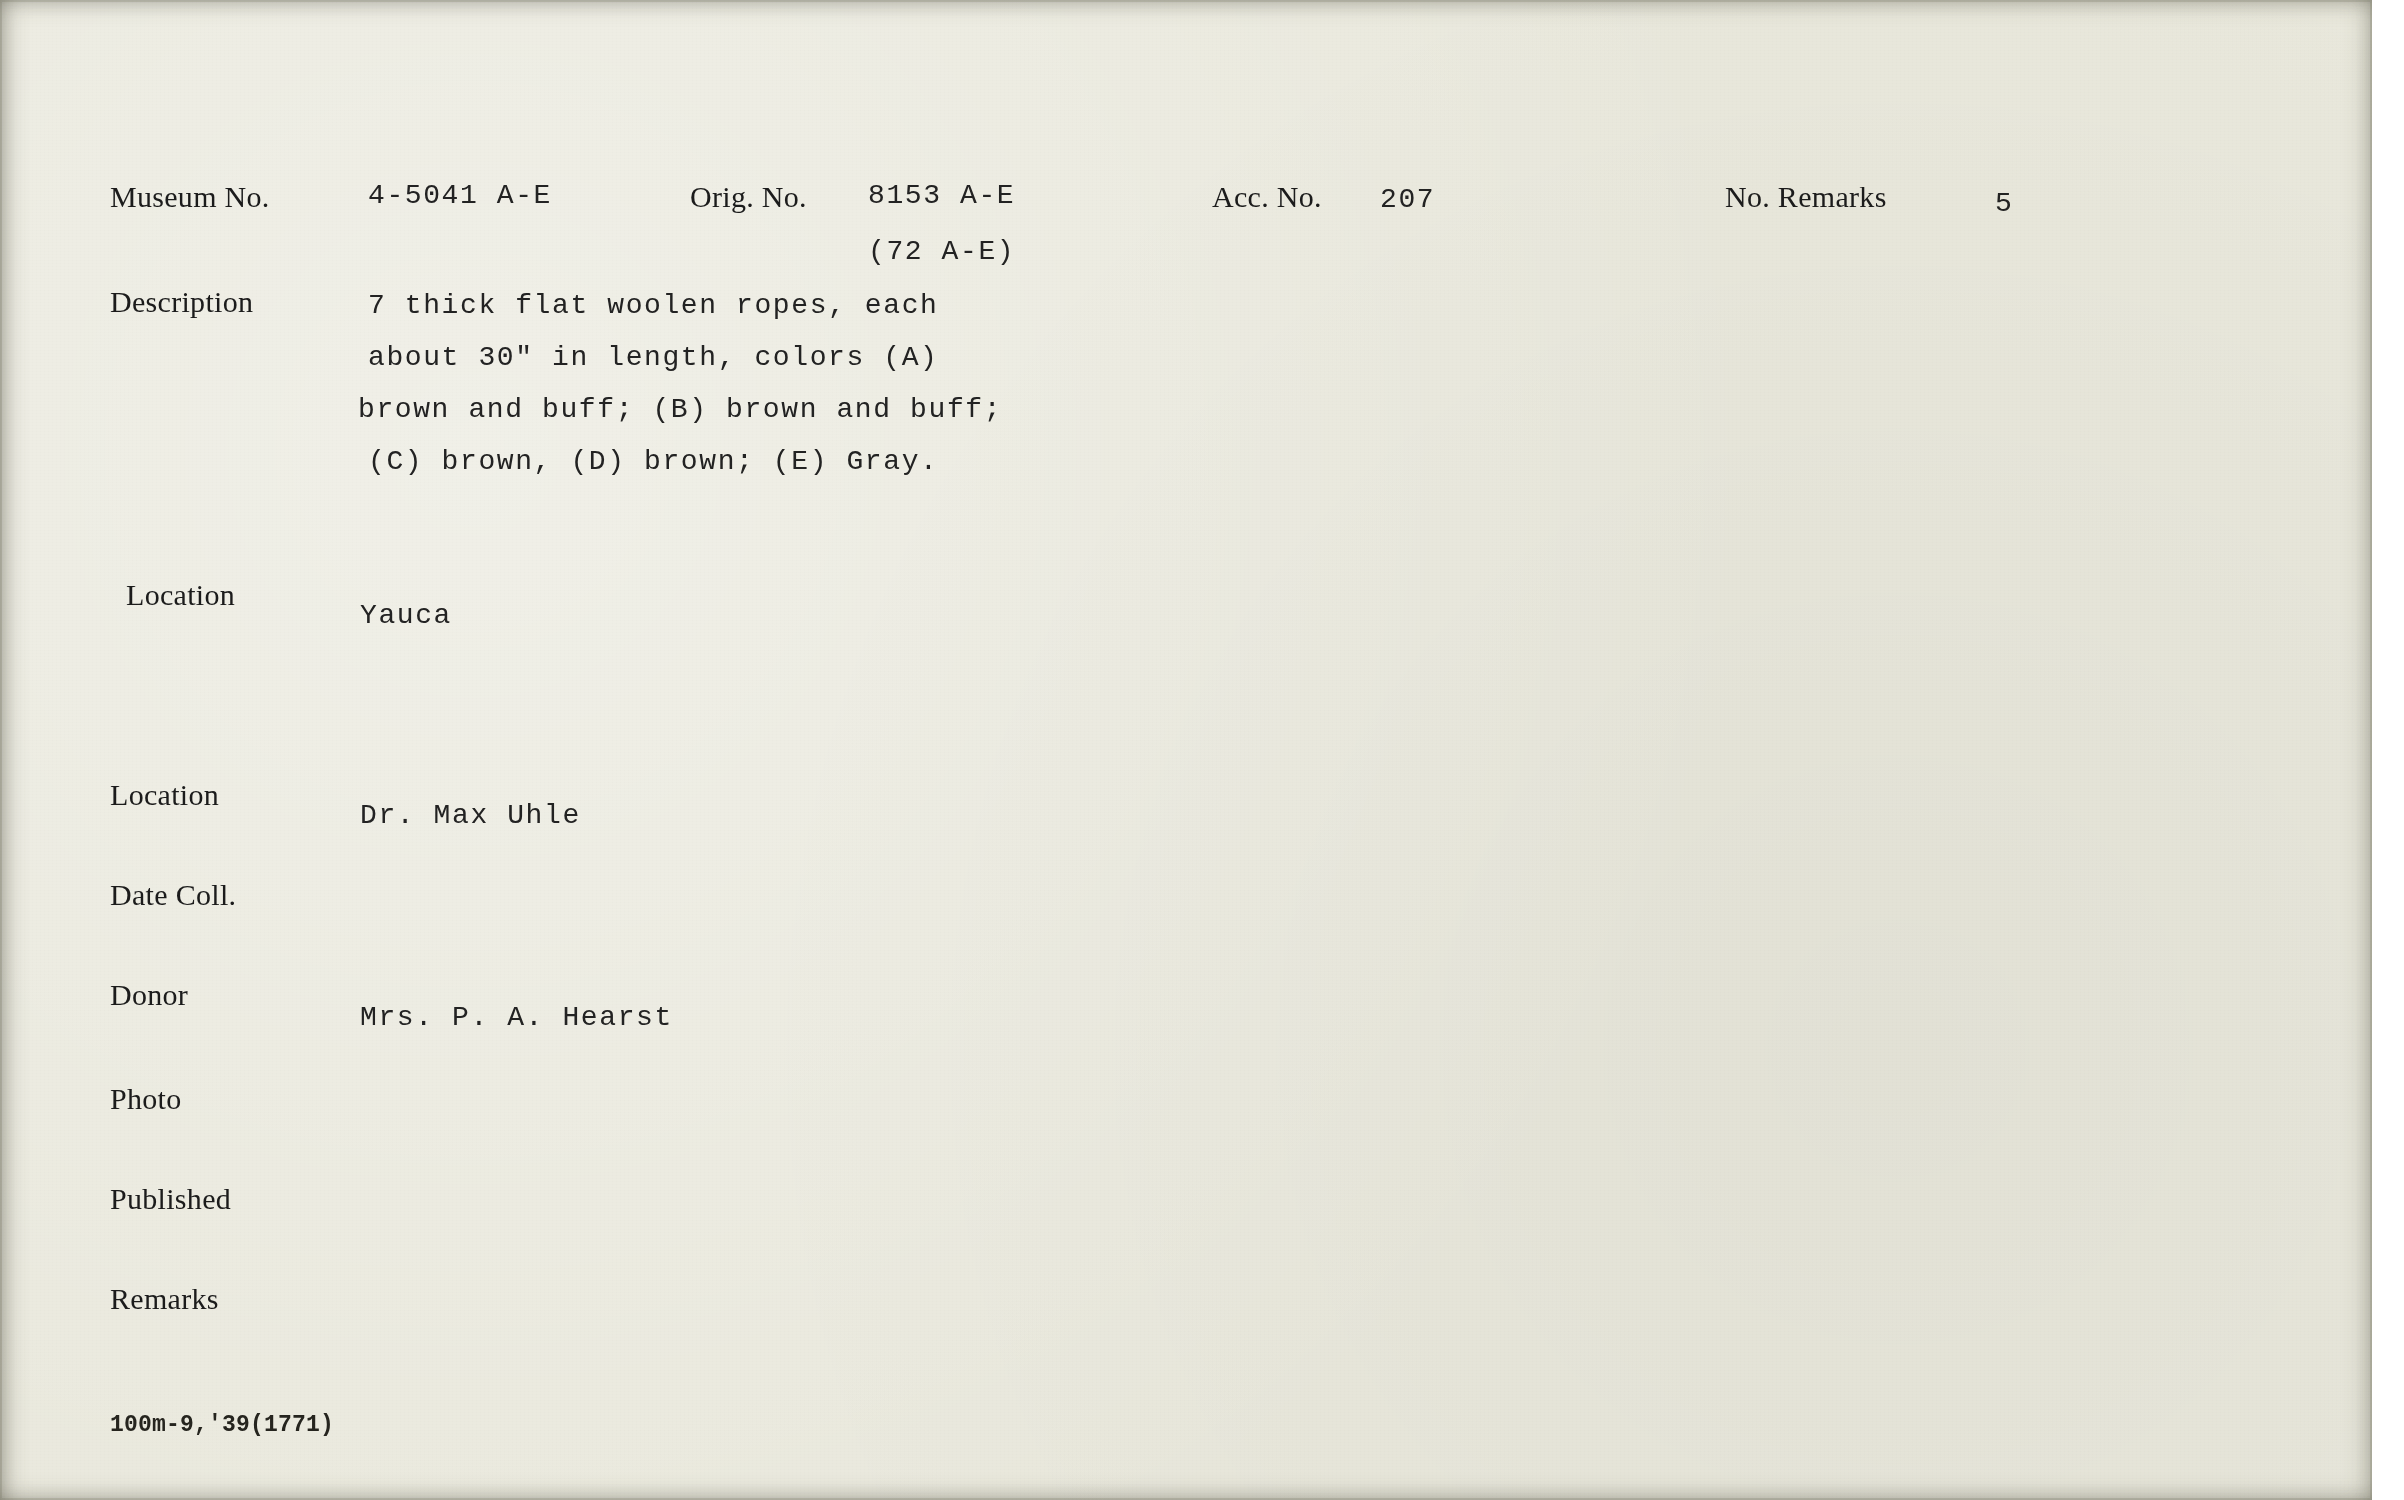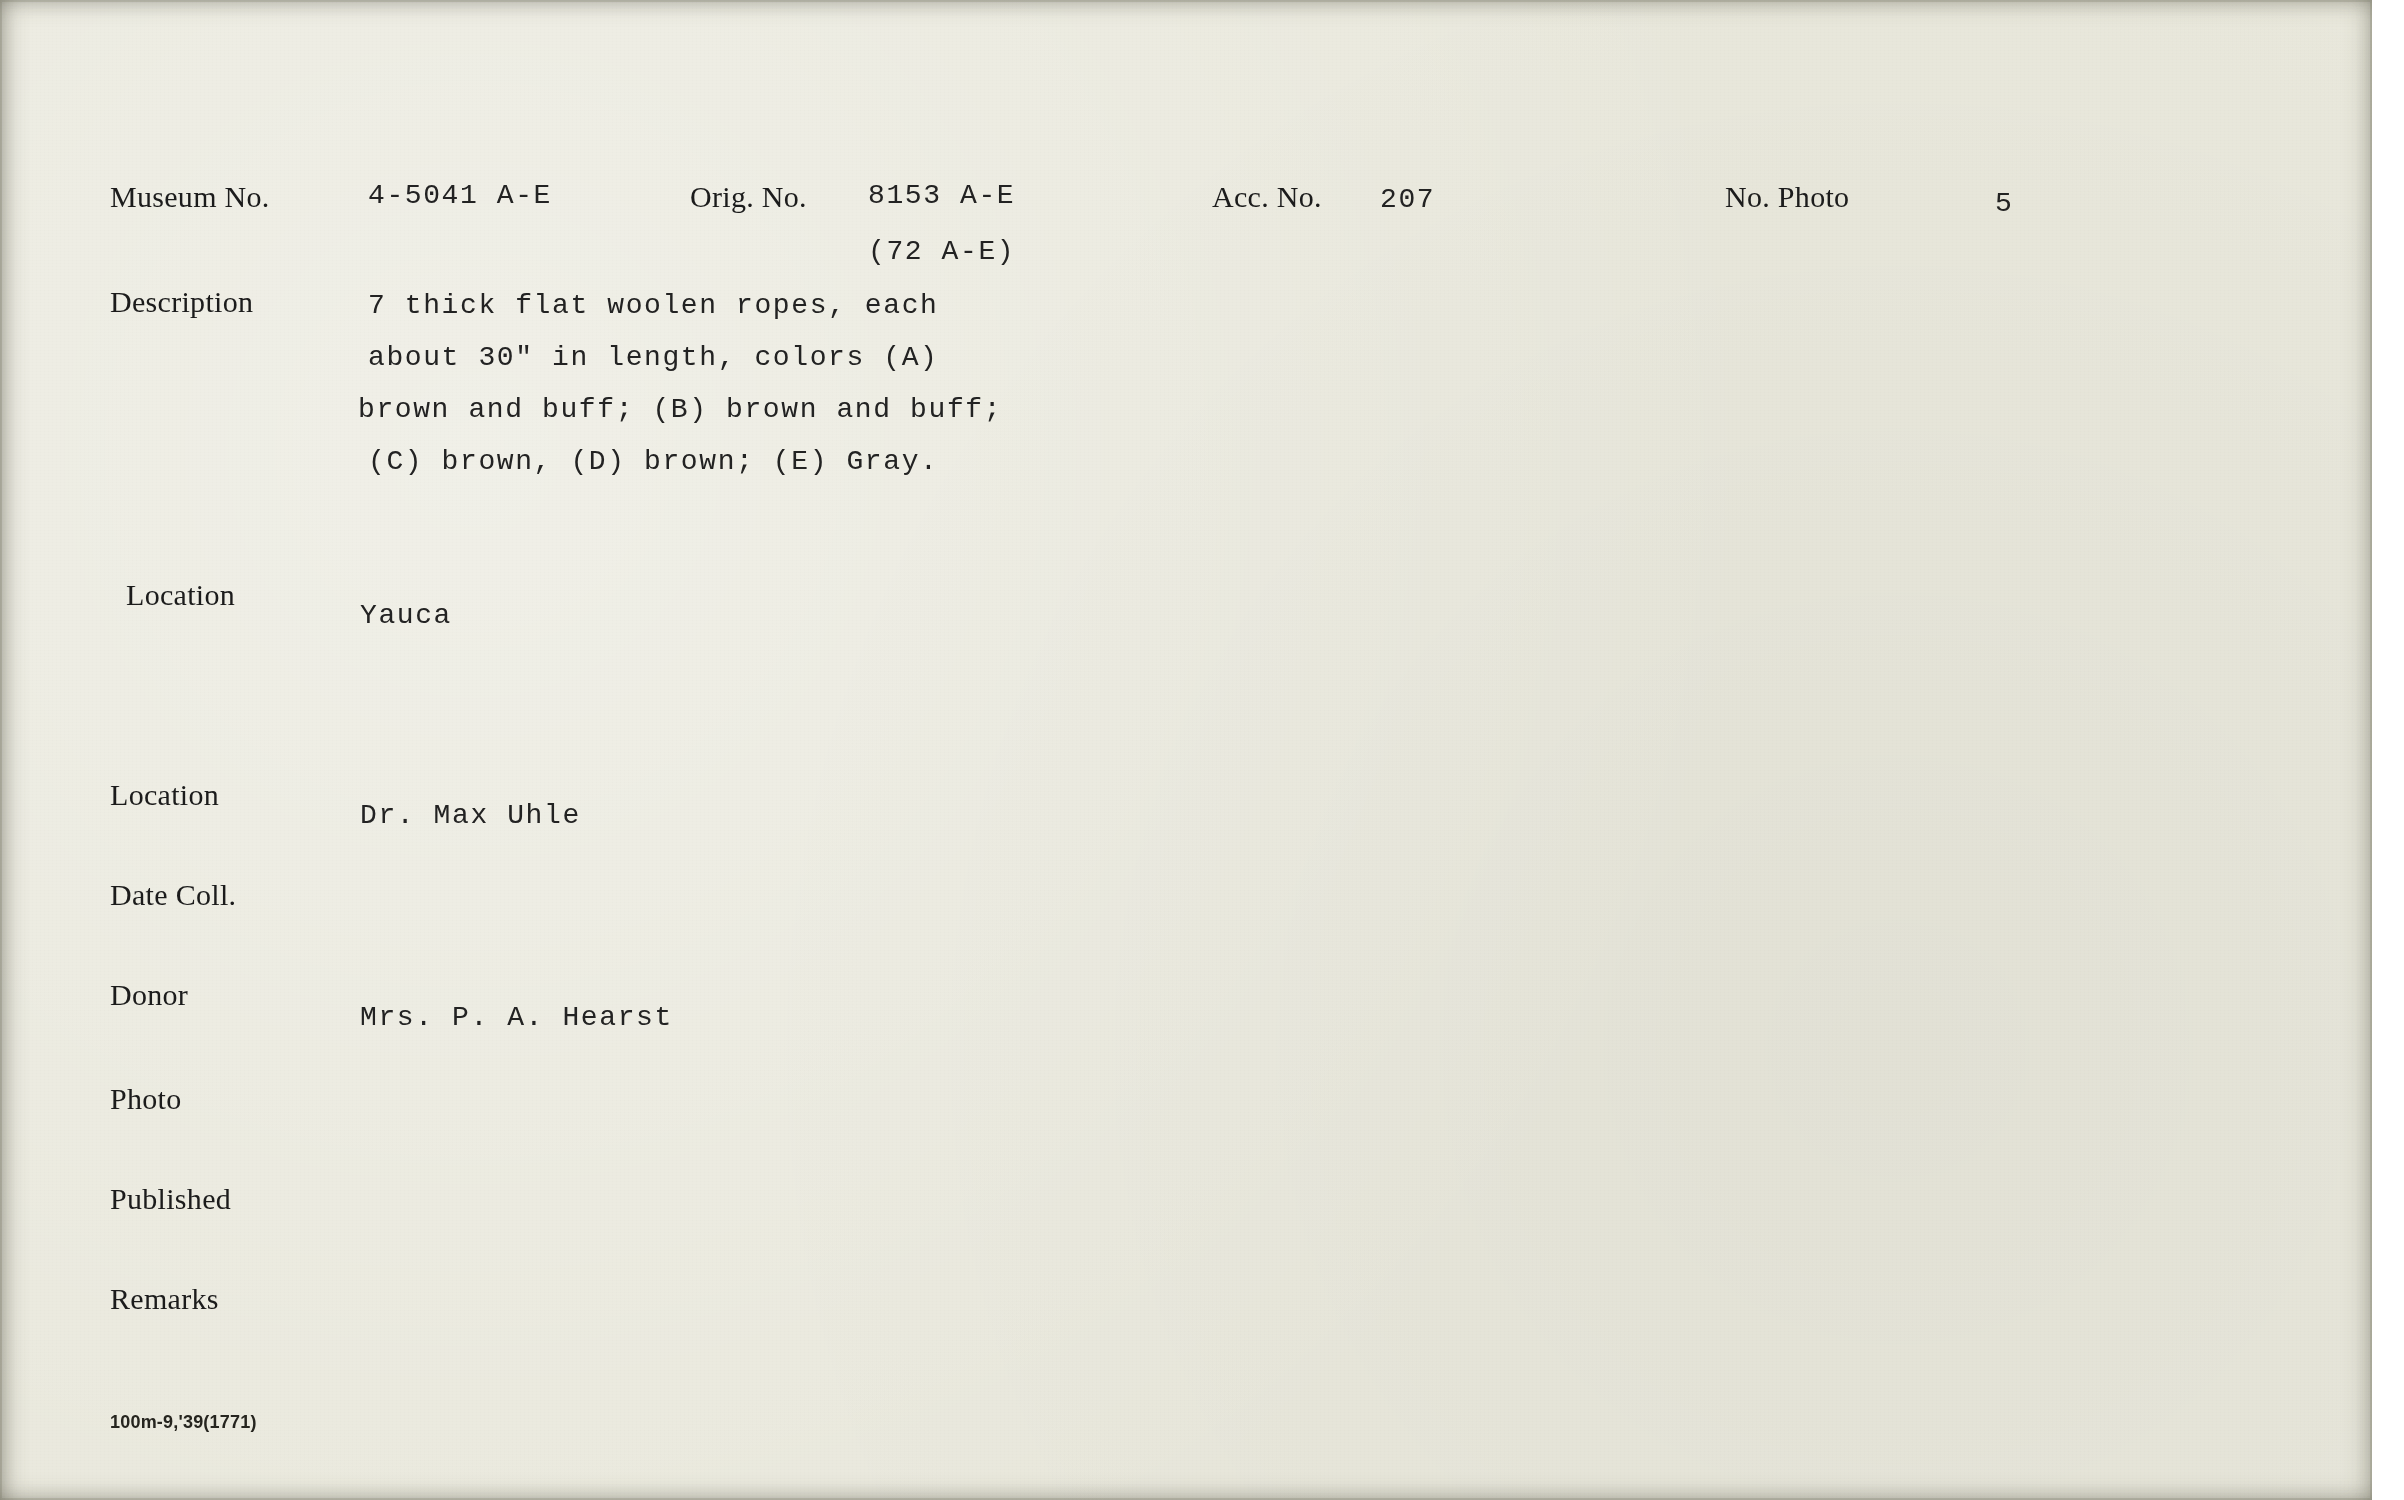--- a/index.html
+++ b/index.html
@@ -64,23 +64,23 @@
     position: absolute;
     font-family: "Liberation Mono", monospace;
     font-size: 28px;
     color: #232323;
     letter-spacing: 1.6px;
     white-space: pre;
   }
 
   .footer {
     position: absolute;
-    font-family: Liberation Sans, sans-serif;
+    font-family: Liberation Mono, monospace;
     font-weight: bold;
-    font-size: 18px;
+    font-size: 23px;
     color: #26251f;
     letter-spacing: 0.2px;
     white-space: nowrap;
   }
 
   
   #lbl-museum   { left: 110px;  top: 180px; }
   #val-museum   { left: 368px;  top: 180px; }
   #lbl-orig     { left: 690px;  top: 180px; }
   #val-orig     { left: 868px;  top: 180px; }
@@ -127,21 +127,21 @@
   <div class="label" id="lbl-museum">Museum No.</div>
   <div class="typed" id="val-museum">4-5041 A-E</div>
 
   <div class="label" id="lbl-orig">Orig. No.</div>
   <div class="typed" id="val-orig">8153 A-E</div>
   <div class="typed" id="val-orig2">(72 A-E)</div>
 
   <div class="label" id="lbl-acc">Acc. No.</div>
   <div class="typed" id="val-acc">207</div>
 
-  <div class="label" id="lbl-pieces">No. Photo</div>
+  <div class="label" id="lbl-pieces">No. Remarks</div>
   <div class="typed" id="val-pieces">5</div>
 
   <div class="label" id="lbl-desc">Description</div>
   <div class="typed" id="desc-1">7 thick flat woolen ropes, each</div>
   <div class="typed" id="desc-2">about 30" in length, colors (A)</div>
   <div class="typed" id="desc-3">brown and buff; (B) brown and buff;</div>
   <div class="typed" id="desc-4">(C) brown, (D) brown; (E) Gray.</div>
 
   <div class="label" id="lbl-location">Location</div>
   <div class="typed" id="val-location">Yauca</div>

